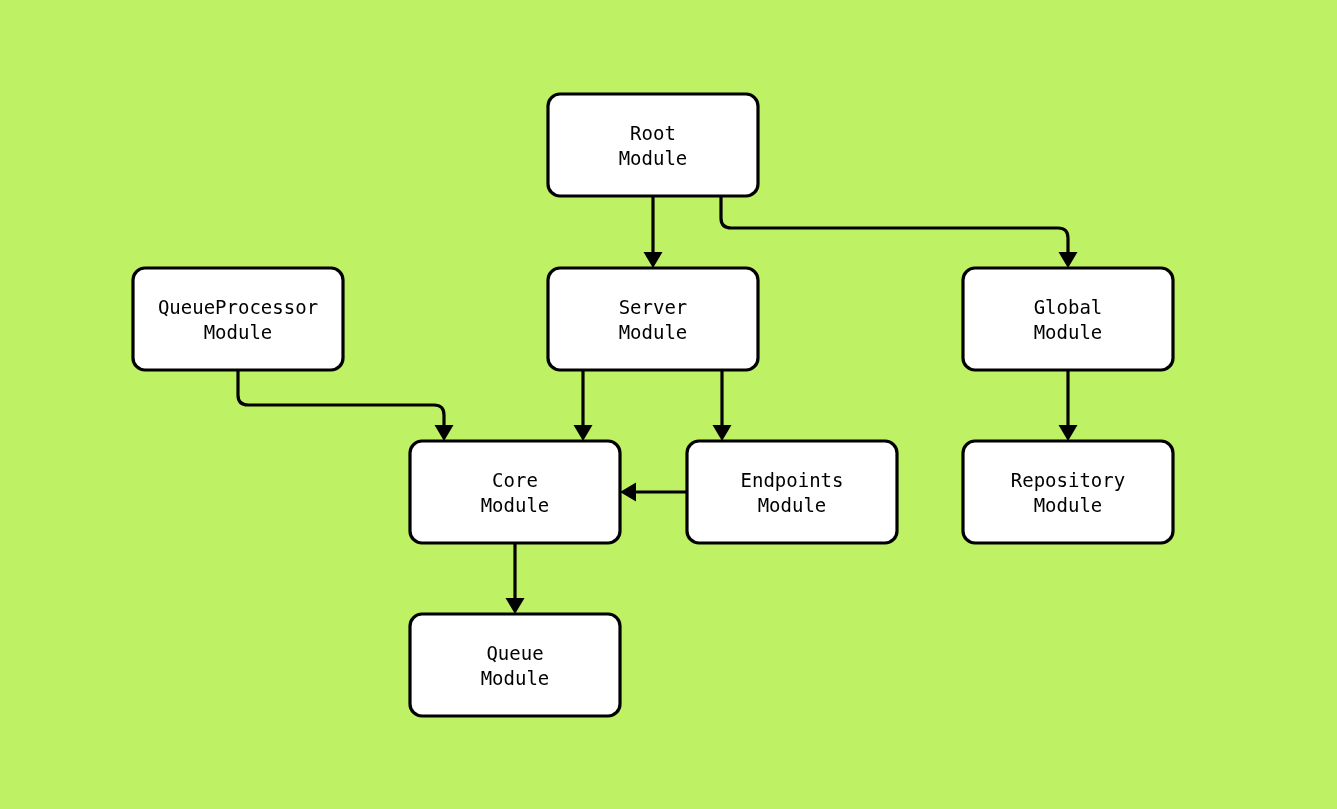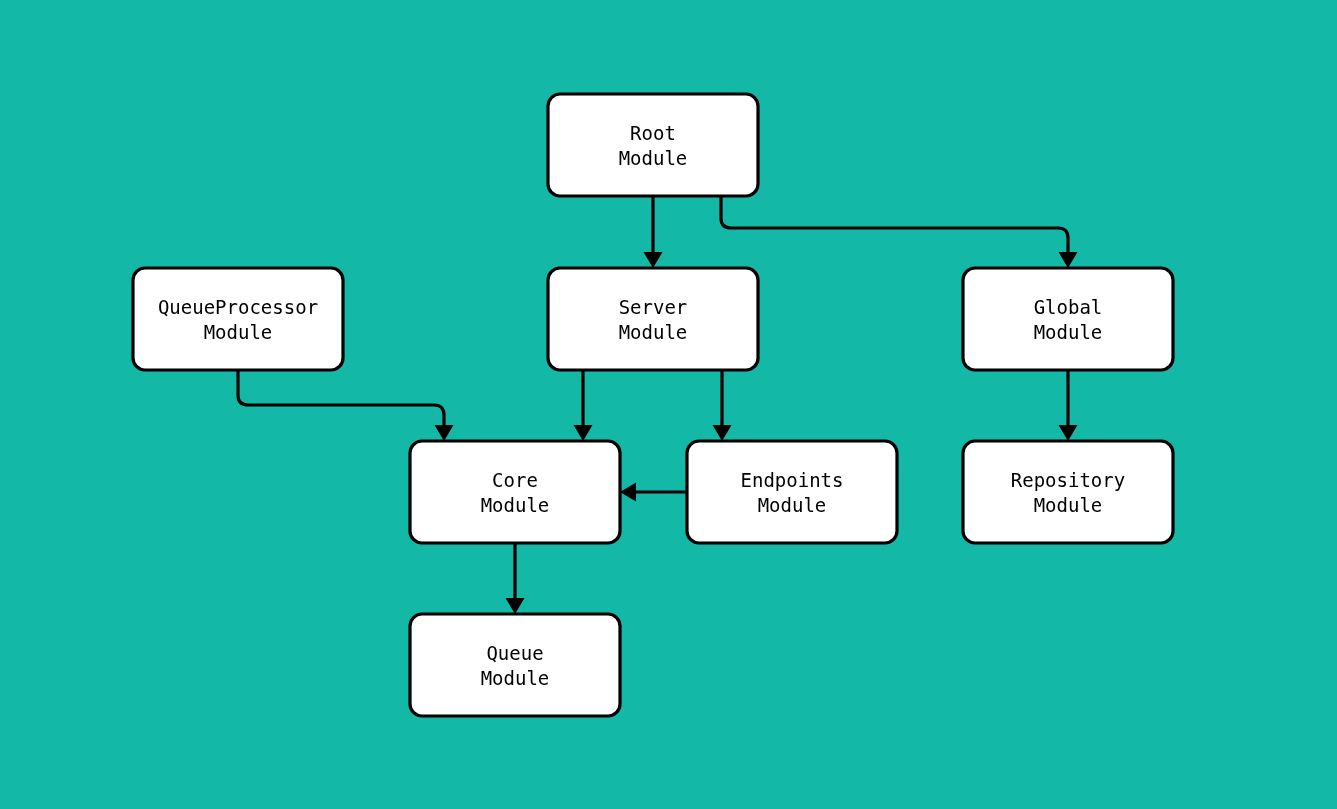--- a/index.html
+++ b/index.html
@@ -10,21 +10,21 @@
   body {
     width: 1337px;
     height: 809px;
     font-family: "DejaVu Sans Mono", "Liberation Mono", monospace;
     overflow: hidden;
   }
   #diagram-root {
     position: relative;
     width: 1337px;
     height: 809px;
-    background: #14b8a6;
+    background: #bef264;
   }
   svg#graph {
     position: absolute;
     top: 0;
     left: 0;
     width: 1337px;
     height: 809px;
     display: block;
   }
   .node-rect {

